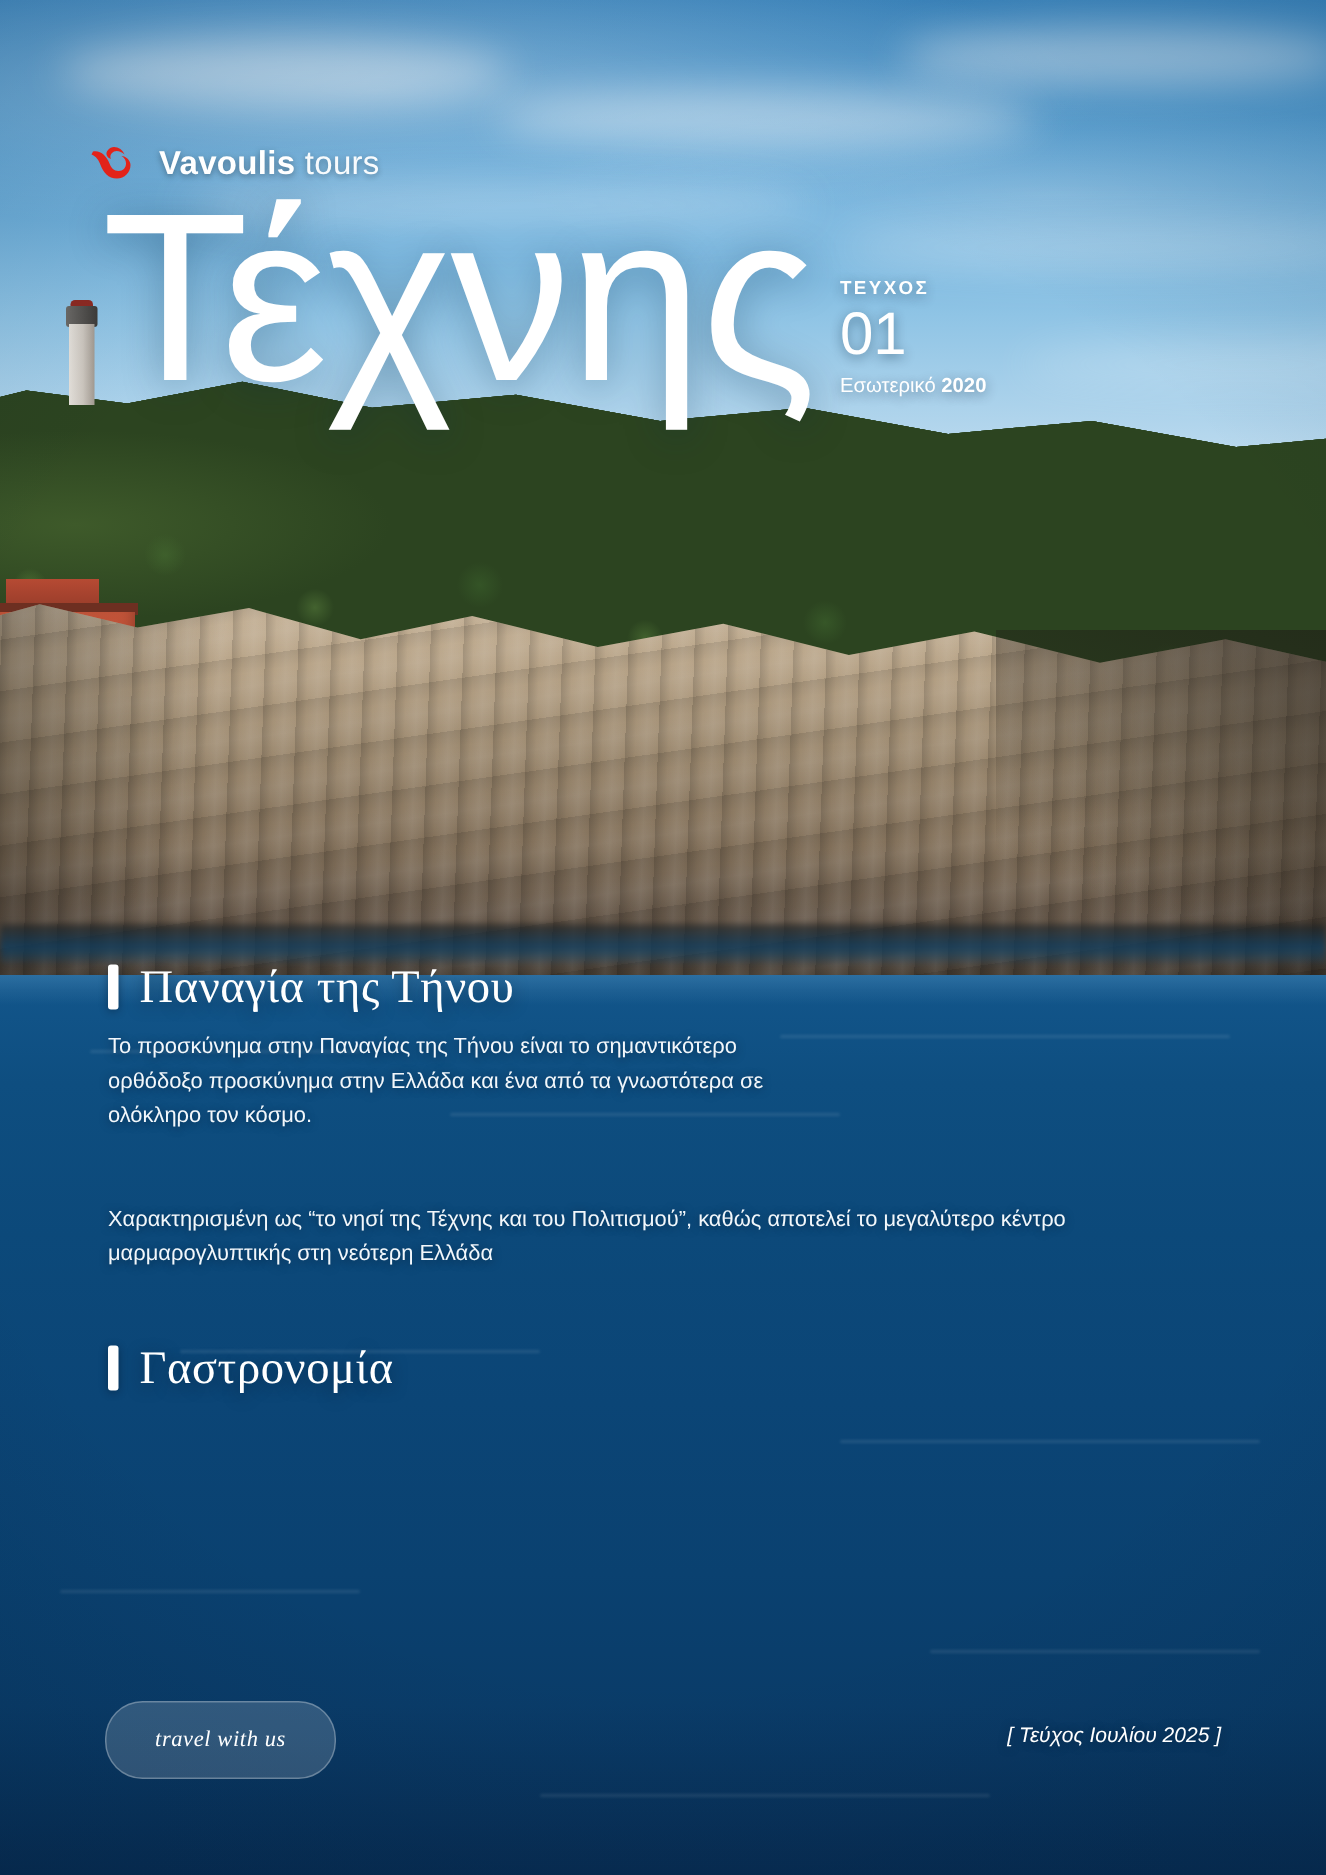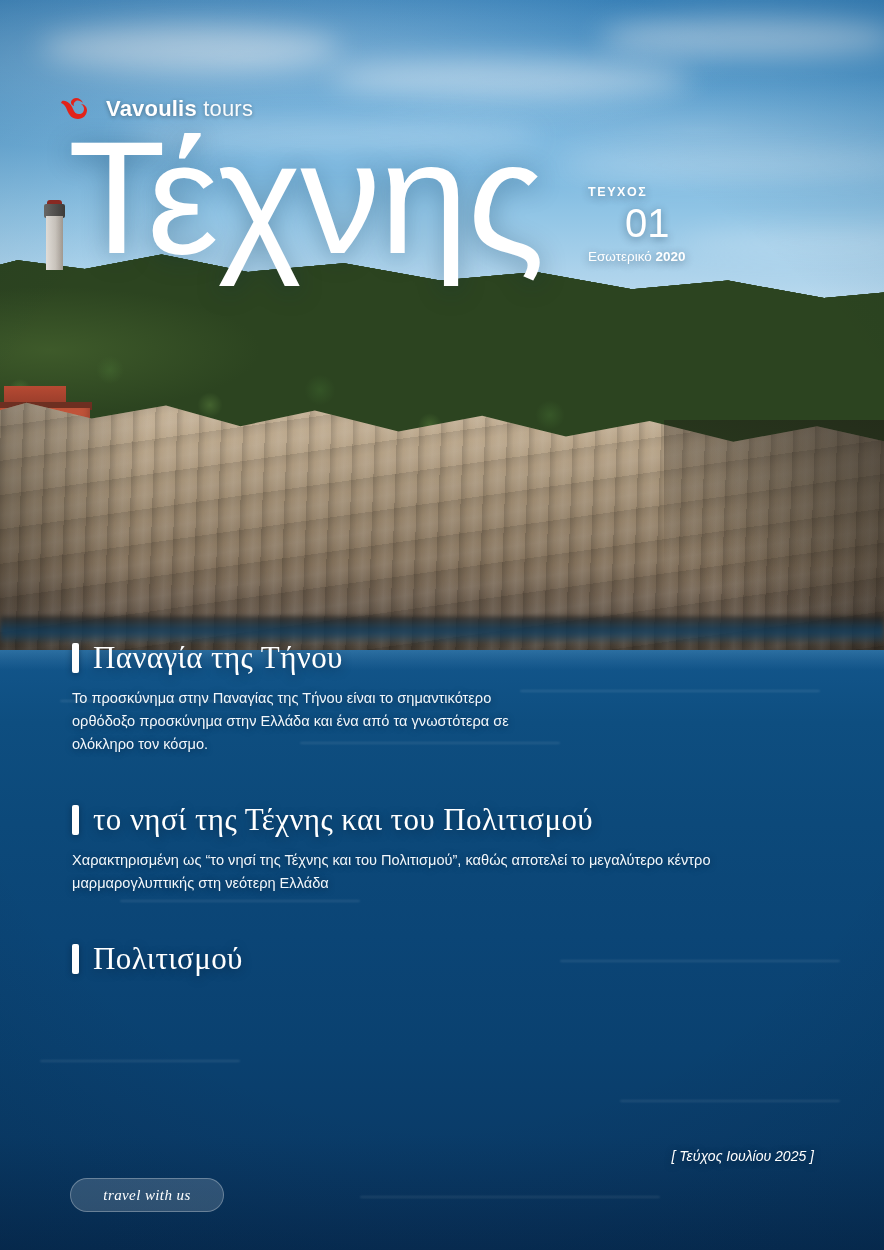--- a/index.html
+++ b/index.html
@@ -190,29 +190,29 @@
     position:absolute; left:68px; top:118px;
     font-size:160px; line-height:160px;
     font-weight:400;
     color:#ffffff;
     letter-spacing:-1px;
     text-shadow: 0 4px 26px rgba(0,40,70,0.35);
     z-index: 18;
   }
 
   .issue {
-    position:absolute; left:588px; top:185px;
+    position:absolute; left:560px; top:185px;
     color:#ffffff; z-index:19;
     text-shadow:0 2px 8px rgba(0,30,55,0.45);
   }
   .issue-label {
     font-size:12.5px; letter-spacing:1.6px; font-weight:700;
   }
   .issue-num {
-    font-size:40px; line-height:44px; font-weight:400; margin-top:2px;margin-left:37px;
+    font-size:40px; line-height:44px; font-weight:400; margin-top:2px;
   }
   .issue-sub {
     font-size:13.5px; margin-top:4px; font-weight:400;
   }
   .issue-sub b { font-weight:700; }
 
   
   .articles {
     position:absolute; left:0; top:640px; width:790px; z-index:15;
   }
@@ -232,27 +232,26 @@
   }
   .art-body {
     margin-top:11px; max-width:640px;
     font-size:14.6px; line-height:23px; color:#f2f7fb;
     text-shadow:0 1px 6px rgba(0,25,45,0.55);
   }
 
   
   .cta {
     position:absolute; left:70px; top:1134px;
-    width:154px; height:34px;
+    width:154px; height:52px;
     border-radius:25px;
     background: rgba(255,255,255,0.16);
     border:1px solid rgba(255,255,255,0.28);
     display:flex; align-items:center; justify-content:center;
     z-index:16;
-    margin-top:44px;
   }
   .cta span {
     font-family:"Liberation Serif", serif;
     font-style:italic;
     font-size:15px; color:#ffffff; letter-spacing:0.4px;
   }
   .footnote {
     position:absolute; right:70px; top:1148px;
     font-size:14px; color:#ffffff; z-index:16;
     text-shadow:0 1px 6px rgba(0,25,45,0.5);
@@ -340,31 +339,27 @@
 
     <div class="article" style="margin-bottom:46px;">
       <div class="art-head">
         <div class="bar"></div>
         <div class="art-title">Παναγία της Τήνου</div>
       </div>
       <div class="art-body" style="max-width:460px;">Το προσκύνημα στην Παναγίας της Τήνου είναι το σημαντικότερο ορθόδοξο προσκύνημα στην Ελλάδα και ένα από τα γνωστότερα σε ολόκληρο τον κόσμο.</div>
     </div>
 
     <div class="article" style="margin-bottom:46px;">
-      <div class="art-head">
-        <div class="bar"></div>
-        <div class="art-title">το νησί της Τέχνης και του Πολιτισμού</div>
-      </div>
       <div class="art-body" style="max-width:640px;">Χαρακτηρισμένη ως “το νησί της Τέχνης και του Πολιτισμού”, καθώς αποτελεί το μεγαλύτερο κέντρο μαρμαρογλυπτικής στη νεότερη Ελλάδα</div>
     </div>
 
     <div class="article">
       <div class="art-head">
         <div class="bar"></div>
-        <div class="art-title">Πολιτισμού</div>
+        <div class="art-title">Γαστρονομία</div>
       </div>
     </div>
 
   </div>
 
   <div class="cta">
     <span>travel with us</span>
   </div>
   <div class="footnote">[ Τεύχος Ιουλίου 2025 ]</div>
 

